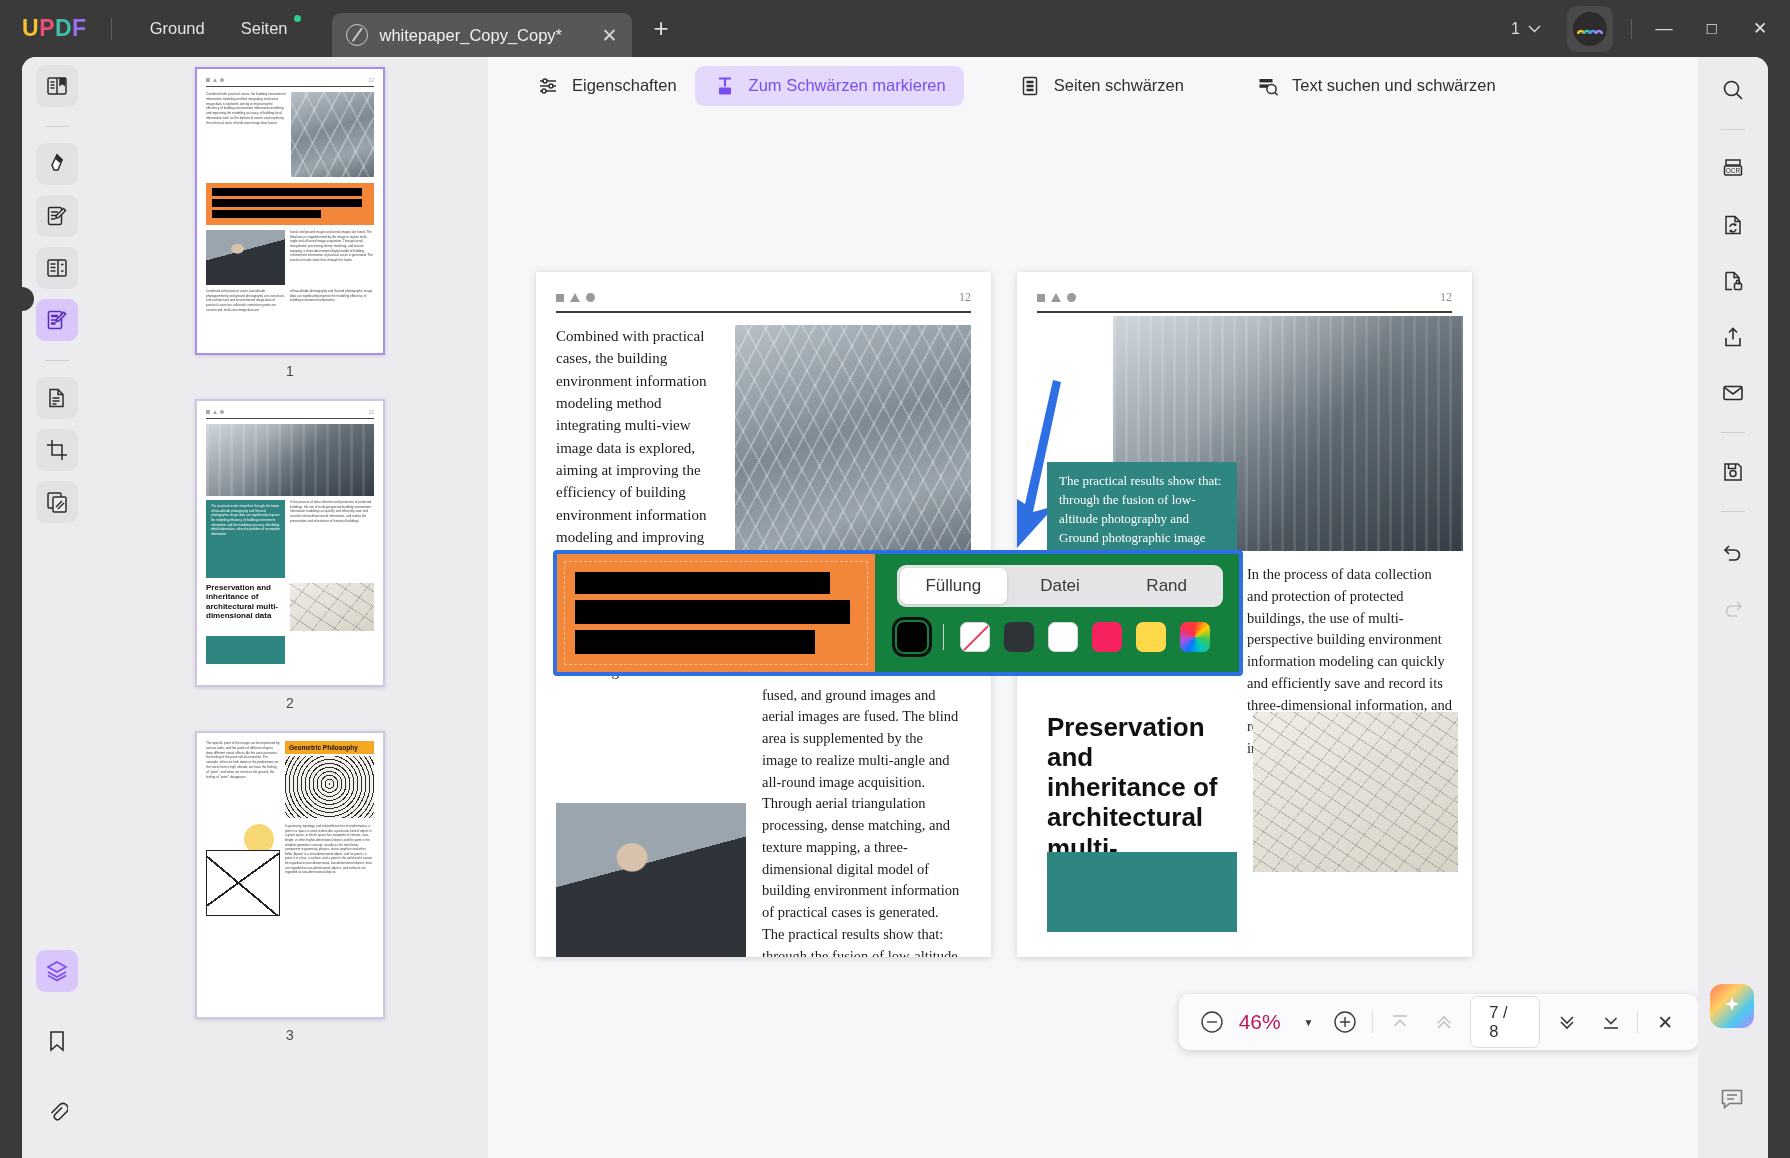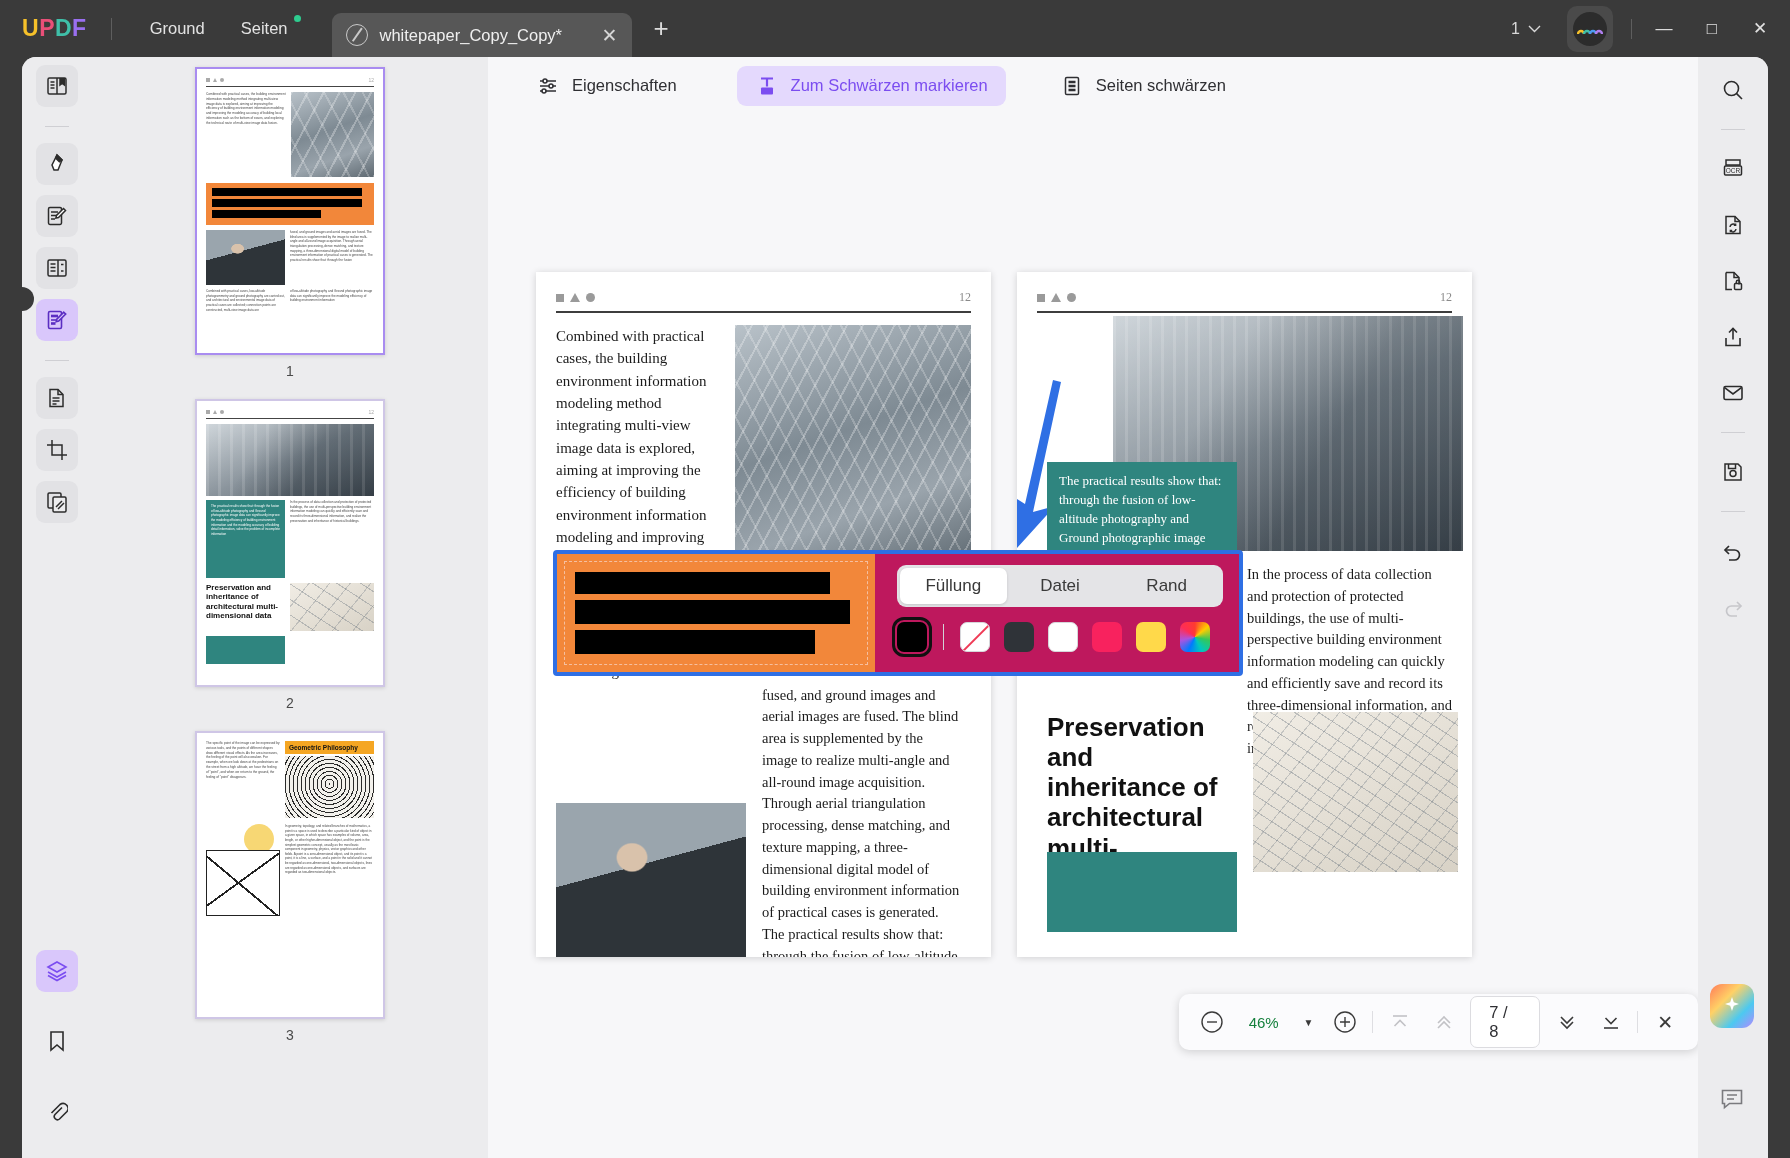--- a/index.html
+++ b/index.html
@@ -99,34 +99,34 @@
   .teal { background:#2f857f; color:#fff; }
   .redact-blk { background:#000; }
   .orange-box { background:#f2873a; }
 
   .arrow-blue { position:absolute; }
 
   
   .sel-box { position:absolute; left:531px; top:493px; width:690px; height:126px; border:4px solid #2f6fe4; border-radius:4px; background:#fff; display:flex; overflow:hidden; z-index:30; }
   .sel-left { width:318px; background:#f2873a; position:relative; padding:10px; }
   .sel-dash { position:absolute; inset:7px; border:1.6px dashed #f5bfa0; }
-  .sel-right { flex:1; background:#be185d; padding:11px 16px 0 22px; }
+  .sel-right { flex:1; background:#15803d; padding:11px 16px 0 22px; }
   .tabs { display:flex; background:#e4e4e7; border-radius:9px; padding:3px; height:42px; }
   .ptab { flex:1; display:flex; align-items:center; justify-content:center; font-size:17px; color:#3a3a3a; border-radius:7px; cursor:pointer; }
   .ptab.active { background:#fff; box-shadow:0 1px 3px rgba(0,0,0,.14); }
   .swatches { display:flex; align-items:center; gap:14px; margin-top:15px; }
   .sw { width:30px; height:30px; border-radius:7px; cursor:pointer; }
   .sw.selected { outline:3px solid #111; outline-offset:2px; }
   .sw-div { width:1px; height:26px; background:#d2d2d6; margin:0 2px; }
 
   
   .bottombar { position:absolute; left:691px; top:880px; height:56px; background:#fbfbfd; border-radius:10px; box-shadow:0 2px 10px rgba(0,0,0,.16); display:flex; align-items:center; padding:0 16px; gap:10px; z-index:25;}
   .bb-btn { width:34px; height:34px; display:flex; align-items:center; justify-content:center; cursor:pointer; color:#3a3a3a; }
   .bb-btn.dis { color:#c2c2c6; }
-  .bb-zoom { font-size:15px; color:#15803d; min-width:50px; text-align:center; }
+  .bb-zoom { font-size:21px; color:#be185d; min-width:50px; }
   .bb-div { width:1px; height:22px; background:#dedee2; }
   .bb-page { border:1px solid #dcdce0; border-radius:7px; padding:6px 18px; font-size:16.5px; color:#2f2f33; background:#fff; }
 
   
   .fab { position:absolute; right:14px; bottom:130px; width:44px; height:44px; border-radius:12px; background:linear-gradient(135deg,#ff7a59,#ffd166 35%,#4cc9f0 70%,#b388ff); display:flex;align-items:center;justify-content:center;cursor:pointer;}
   .fab2 { position:absolute; right:18px; bottom:42px; width:36px;height:36px; display:flex;align-items:center;justify-content:center;cursor:pointer;}
 </style>
 </head>
 <body>
 
@@ -371,21 +371,21 @@
           <svg width="22" height="22" viewBox="0 0 22 22" fill="none" stroke="#2f2f33" stroke-width="1.6">
             <path d="M3 6h16M3 11h16M3 16h16"></path>
               <circle cx="8" cy="6" r="2" fill="#f7f7f9"></circle>
               <circle cx="14" cy="11" r="2" fill="#f7f7f9"></circle>
               <circle cx="7" cy="16" r="2" fill="#f7f7f9"></circle>
           </svg>
         </span>
         <span>Eigenschaften</span>
       </div>
 
-      <div class="tbtn active" style="margin-left:42px;">
+      <div class="tbtn active" style="">
         <span class="ticon">
           <svg width="22" height="22" viewBox="0 0 22 22" fill="none">
             <path d="M5 3.5h12M11 3.5v8" stroke="#7b4df0" stroke-width="2.2"></path>
             <rect x="5" y="12.5" width="12" height="7" rx="1" fill="#7b4df0"></rect>
           </svg>
         </span>
         <span>Zum Schwärzen markieren</span>
       </div>
 
       <div class="tbtn" style="margin-left:36px;">
@@ -393,20 +393,31 @@
           <svg width="22" height="22" viewBox="0 0 22 22" fill="none" stroke="#2f2f33" stroke-width="1.5">
             <rect x="4.5" y="2.5" width="13" height="17" rx="1.3"></rect>
             <path d="M7.5 7h7" stroke-width="2.6"></path>
               <path d="M7.5 11h7" stroke-width="2.6"></path>
               <path d="M7.5 15h7" stroke-width="2.6"></path>
           </svg>
         </span>
         <span>Seiten schwärzen</span>
       </div>
 
+      <div class="tbtn" style="margin-left:36px;">
+        <span class="ticon">
+          <svg width="22" height="22" viewBox="0 0 22 22" fill="none" stroke="#2f2f33" stroke-width="1.5">
+            <rect x="2.5" y="4" width="13" height="3.4" fill="#2f2f33" stroke="none"></rect>
+            <rect x="2.5" y="9.4" width="9" height="3.4" fill="#2f2f33" stroke="none"></rect>
+            <circle cx="14.5" cy="14" r="4.6" fill="#f7f7f9"></circle>
+              <path d="M18 17.6l2.6 2.6"></path>
+          </svg>
+        </span>
+        <span>Text suchen und schwärzen</span>
+      </div>
     </div>
 
     <div class="canvas">
       <div class="pages">
 
         <div class="page">
           <div class="pg-head">
             <div class="marks">
               <span class="mk-sq"></span>
               <span class="mk-tri"></span>

